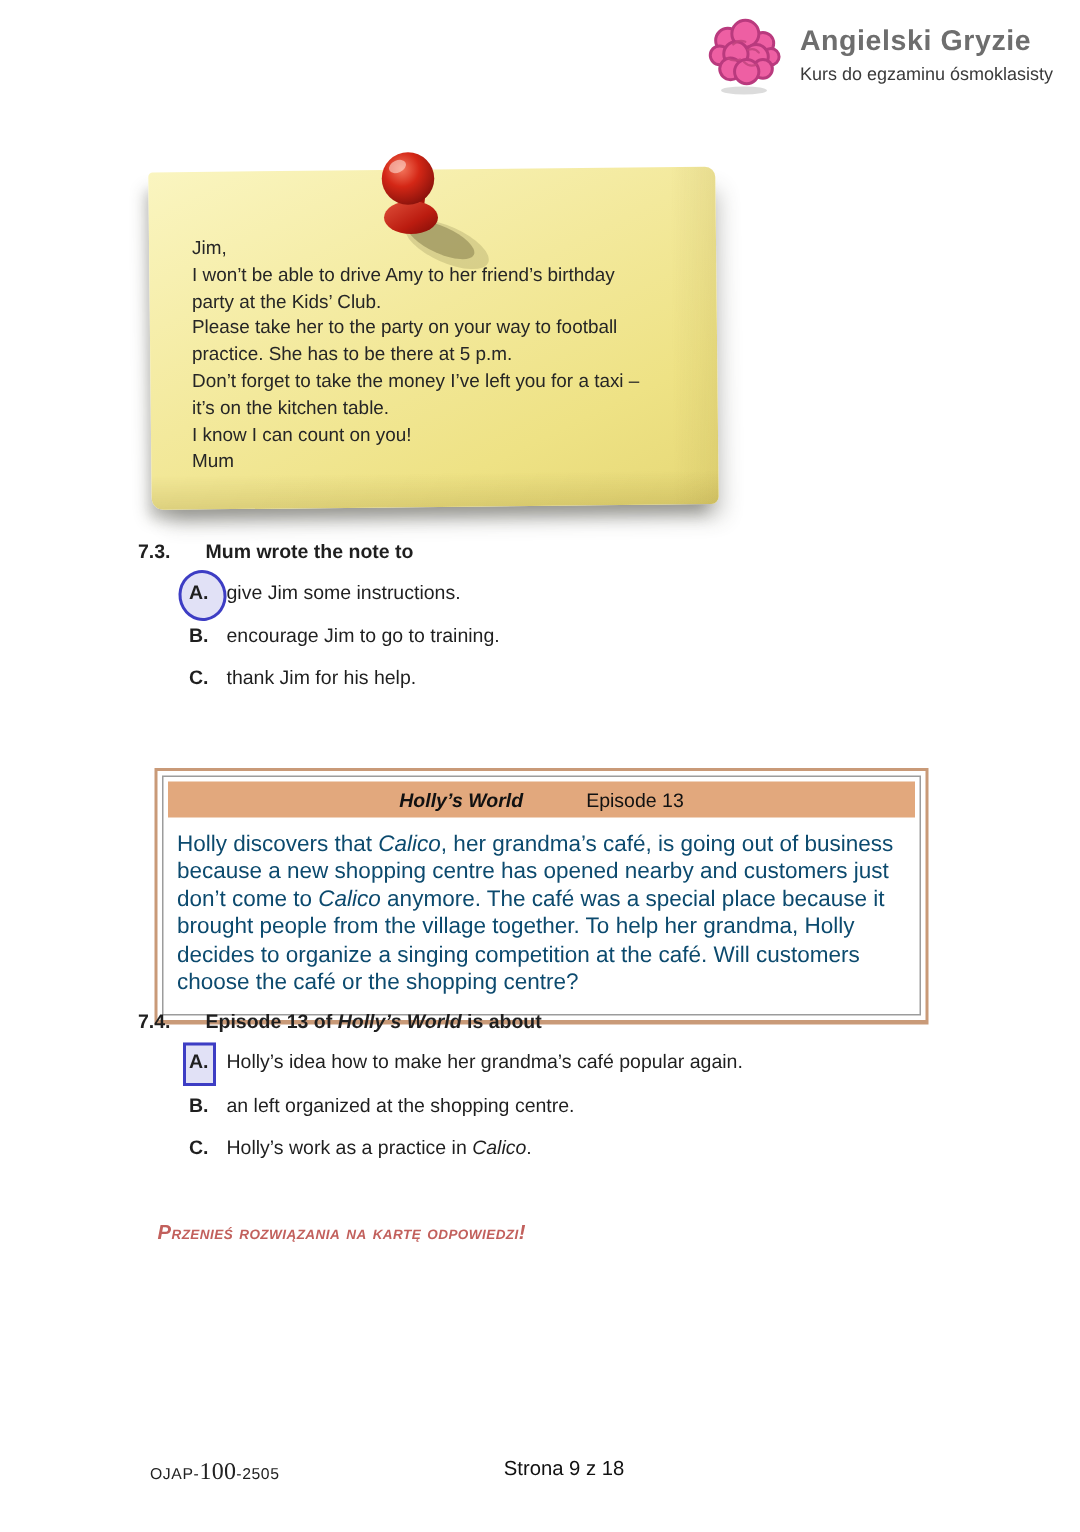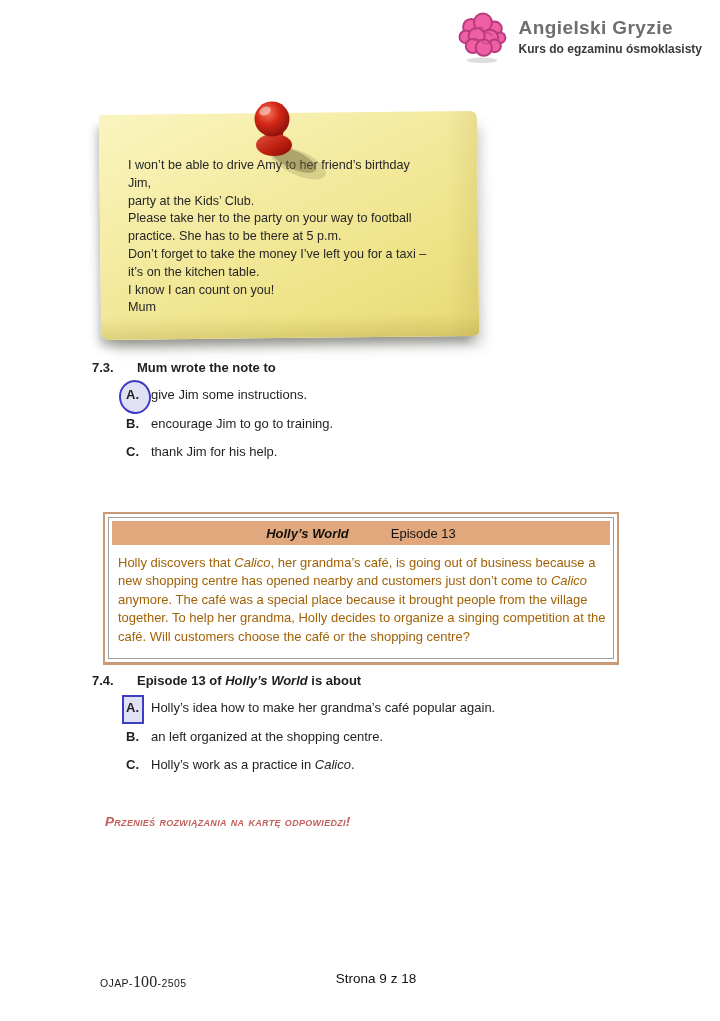--- a/index.html
+++ b/index.html
@@ -6,21 +6,21 @@
   html,body { background:#ffffff; }
   .page {
     position:relative; width:720px; height:1021px; background:#ffffff;
     font-family:"Liberation Sans", sans-serif; color:#1f1f1f; overflow:hidden;
   }
 
   
   .logo { position:absolute; top:8px; right:18px; display:flex; align-items:center; gap:10px; }
   .logo-text { display:flex; flex-direction:column; }
   .logo-title { font-size:19px; font-weight:bold; color:#6e6e6e; letter-spacing:0.4px; }
-  .logo-subtitle { font-size:12px; font-weight:bold; color:#3a3a3a; margin-top:3px; }
+  .logo-subtitle { font-size:12px; font-weight:normal; color:#3a3a3a; margin-top:3px; }
 
   
   .note-area { position:absolute; left:100px; top:113px; width:378px; height:225px; }
   .note-paper {
     position:absolute; inset:0; transform:rotate(-0.6deg);
     background:linear-gradient(155deg,#faf5c0 0%, #f3e99c 45%, #eee285 75%, #e6d876 100%);
     border-radius:3px 7px 5px 8px;
     box-shadow:-5px 9px 10px -3px rgba(60,60,50,0.35), 6px 12px 14px -4px rgba(60,60,50,0.30);
   }
   .note-paper::after {
@@ -57,21 +57,21 @@
     background:#ffffff; padding:3px;
   }
   .holly-inner { border:1px solid #9c9c9c; padding:3px 3px 0 3px; }
   .holly-header {
     background:#e2a87d; height:24px; display:flex; align-items:center; justify-content:center; gap:42px;
     font-size:13px; color:#111;
   }
   .holly-title { font-weight:bold; font-style:italic; }
   .holly-episode { }
   .holly-body {
-    padding:9px 6px 12px 6px; font-size:13px; line-height:18.4px; color:#a16207; width:503px;
+    padding:9px 6px 12px 6px; font-size:15px; line-height:18.4px; color:#0c4a6e; width:503px;
   }
 
   
   .transfer {
     position:absolute; left:105px; top:814px;
     font-size:13.5px; font-weight:bold; font-style:italic; font-variant:small-caps;
     letter-spacing:0.3px; color:#c2605c;
   }
 
   
@@ -111,22 +111,22 @@
     </svg>
     <div class="logo-text">
       <div class="logo-title">Angielski Gryzie</div>
       <div class="logo-subtitle">Kurs do egzaminu ósmoklasisty</div>
     </div>
   </div>
 
   <div class="note-area">
     <div class="note-paper"></div>
     <div class="note-text">
+      <div class="note-line">Jim,</div>
       <div class="note-line">I won’t be able to drive Amy to her friend’s birthday</div>
-      <div class="note-line">Jim,</div>
       <div class="note-line">party at the Kids’ Club.</div>
       <div class="note-line">Please take her to the party on your way to football</div>
       <div class="note-line">practice. She has to be there at 5 p.m.</div>
       <div class="note-line">Don’t forget to take the money I’ve left you for a taxi –</div>
       <div class="note-line">it’s on the kitchen table.</div>
       <div class="note-line">I know I can count on you!</div>
       <div class="note-line">Mum</div>
     </div>
     <svg class="pin" viewBox="0 0 104 100">
       <defs>

